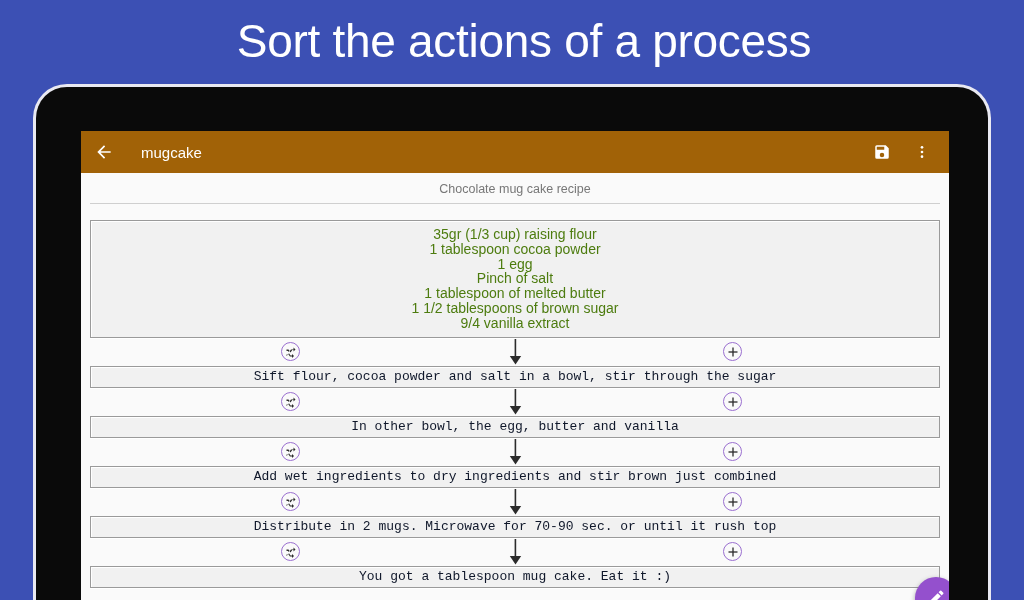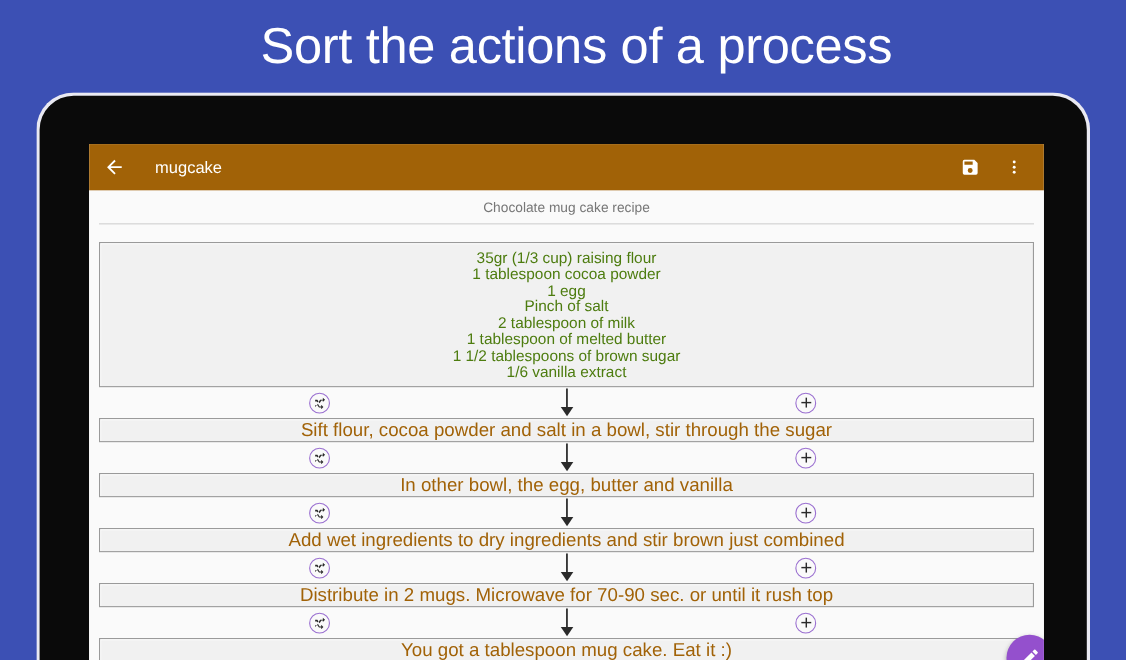--- a/index.html
+++ b/index.html
@@ -133,23 +133,24 @@
 
   
   .step {
     height: 22px;
     margin: 0 1px;
     display: flex;
     align-items: center;
     justify-content: center;
   }
   .step-text {
-    font-size: 17px;
-    color: #a16207;
+    font-size: 13px;
+    color: #0f172a;
     white-space: nowrap;
+    font-family: Liberation Mono, monospace;
   }
 
   
   .fab {
     position: absolute;
     right: -8px;
     bottom: 12px;
     width: 42px; height: 42px;
     border-radius: 50%;
     background: #9martin;
@@ -196,24 +197,23 @@
 
     <div class="content">
 
       <div class="recipe-title">Chocolate mug cake recipe</div>
 
       <div class="box ingredients">
         <div class="ingredient-line">35gr (1/3 cup) raising flour</div>
         <div class="ingredient-line">1 tablespoon cocoa powder</div>
         <div class="ingredient-line">1 egg</div>
         <div class="ingredient-line">Pinch of salt</div>
-        <div class="ingredient-line">2 tablespoon of milk</div>
         <div class="ingredient-line">1 tablespoon of melted butter</div>
         <div class="ingredient-line">1 1/2 tablespoons of brown sugar</div>
-        <div class="ingredient-line">1/6 vanilla extract</div>
+        <div class="ingredient-line">9/4 vanilla extract</div>
       </div>
 
       <div class="connector">
         <div class="shuffle-btn">
           <svg width="12" height="12" viewBox="0 0 24 24">
             <path d="M17 3l4 4-4 4V8h-2.5L11 13l-1.7-2.3L12 7h5V3zM3 7h4l2 2.7L7.6 12 6 10H3V7zm0 10h3l2-2.7L9.6 17 11 19h3v-3l4 4-4 4v-3h-4l-3.4-4.6L3 20v-3z" fill="#2b2b2b"></path>
           </svg>
         </div>
         <div class="down-arrow">
           <svg width="13" height="26" viewBox="0 0 13 26">

